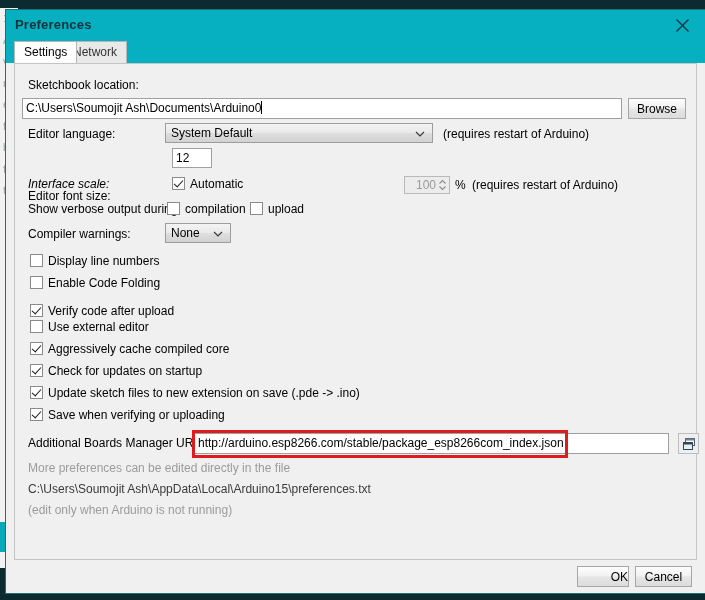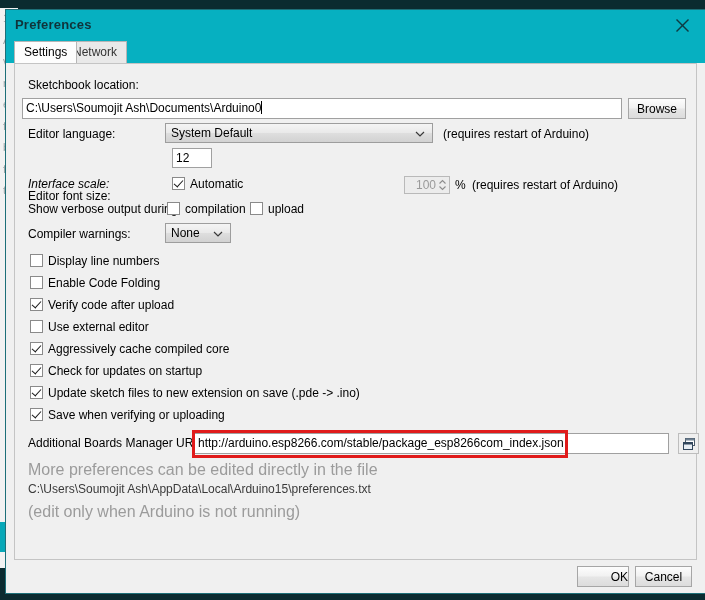--- a/index.html
+++ b/index.html
@@ -127,21 +127,21 @@
     font-size: 12px;
     color: #000;
     white-space: nowrap;
   }
   .hint {
     font-size: 12px;
     color: #000;
     white-space: nowrap;
   }
   .grey-txt {
-    font-size: 16px;
+    font-size: 12px;
     color: #9b9b9b;
     white-space: nowrap;
   }
   .dark-txt {
     font-size: 12px;
     color: #3a3a3a;
     white-space: nowrap;
   }
 
   
@@ -395,21 +395,21 @@
         </svg>
       </span>
     </div>
 
     <span class="cbrow" style="left:15px; top:190px;">
       <span class="cb"></span><span class="cbl">Display line numbers</span>
     </span>
     <span class="cbrow" style="left:15px; top:212px;">
       <span class="cb"></span><span class="cbl">Enable Code Folding</span>
     </span>
-    <span class="cbrow" style="left:15px; top:234px;">
+    <span class="cbrow" style="left:15px; top:240px;">
       <span class="cb checked"></span><span class="cbl">Verify code after upload</span>
     </span>
     <span class="cbrow" style="left:15px; top:256px;">
       <span class="cb"></span><span class="cbl">Use external editor</span>
     </span>
     <span class="cbrow" style="left:15px; top:278px;">
       <span class="cb checked"></span><span class="cbl">Aggressively cache compiled core</span>
     </span>
     <span class="cbrow" style="left:15px; top:300px;">
       <span class="cb checked"></span><span class="cbl">Check for updates on startup</span>

